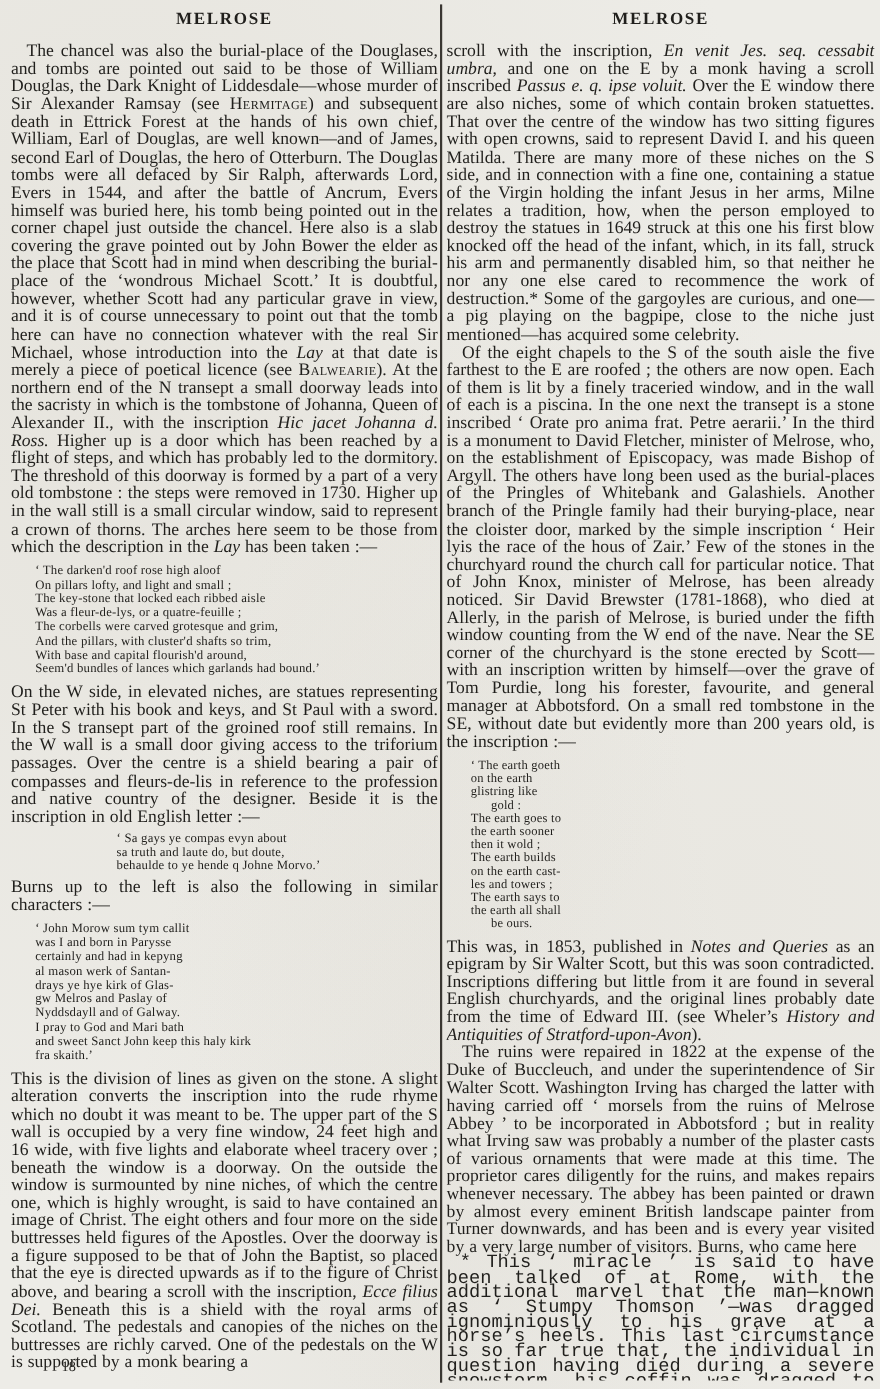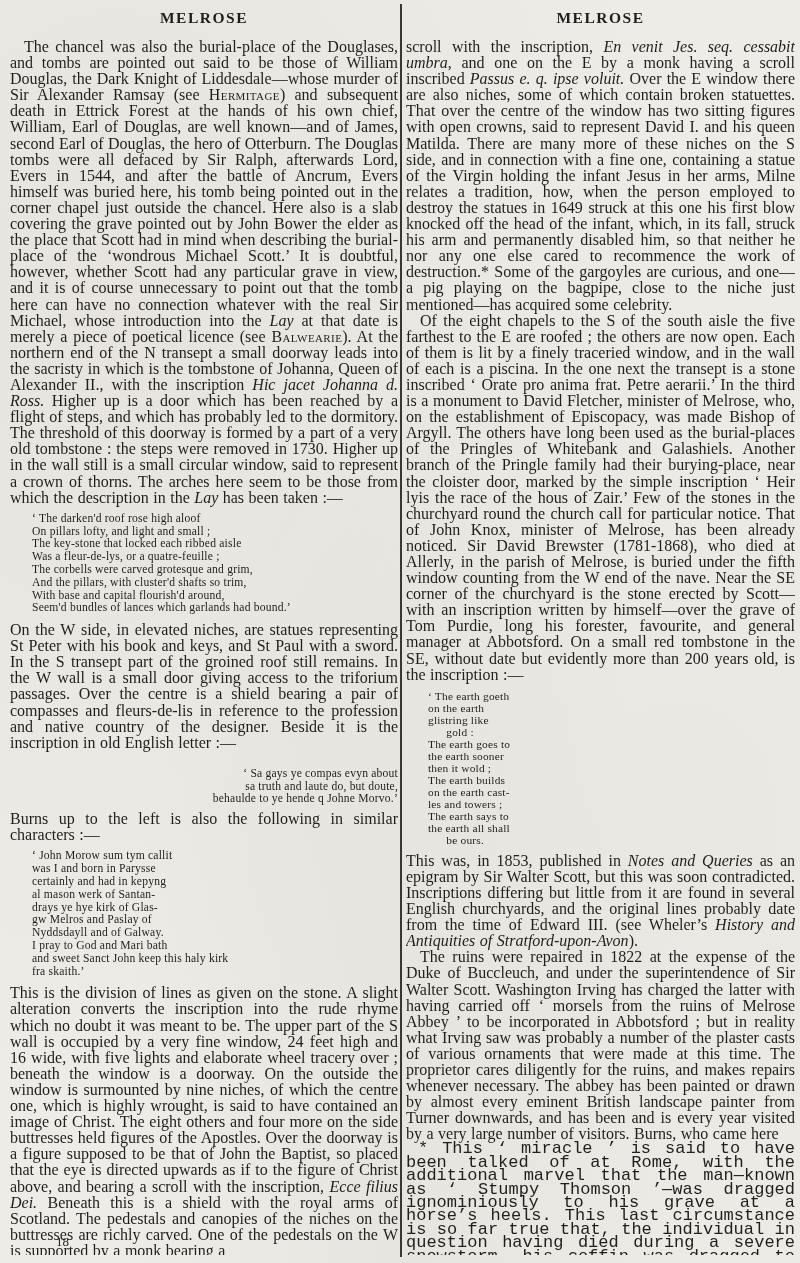--- a/index.html
+++ b/index.html
@@ -51,21 +51,21 @@
   }
   .para.indent { text-indent: 14px; }
   .poem {
     font-size: 11.6px;
     line-height: 12.8px;
     white-space: pre;
     margin: 7px 0 7px 22px;
     letter-spacing: .2px;
     font-family: Liberation Serif, serif;
   }
-  .quote-compass { margin-left: 96px; margin-top: 17px; margin-bottom: 5px; text-align: right; }
+  .quote-compass { margin-left: 96px; margin-top: 5px; margin-bottom: 5px; }
   .quote-morow   { }
   .poem-earth    { line-height: 12px; font-size: 11.4px; }
   .footnote {
     margin-top: auto;
     font-size: 17px;
     line-height: 13.4px;
     text-align: justify;
     text-indent: 12px;
     padding-bottom: 10px;
     font-family: Liberation Mono, monospace;

